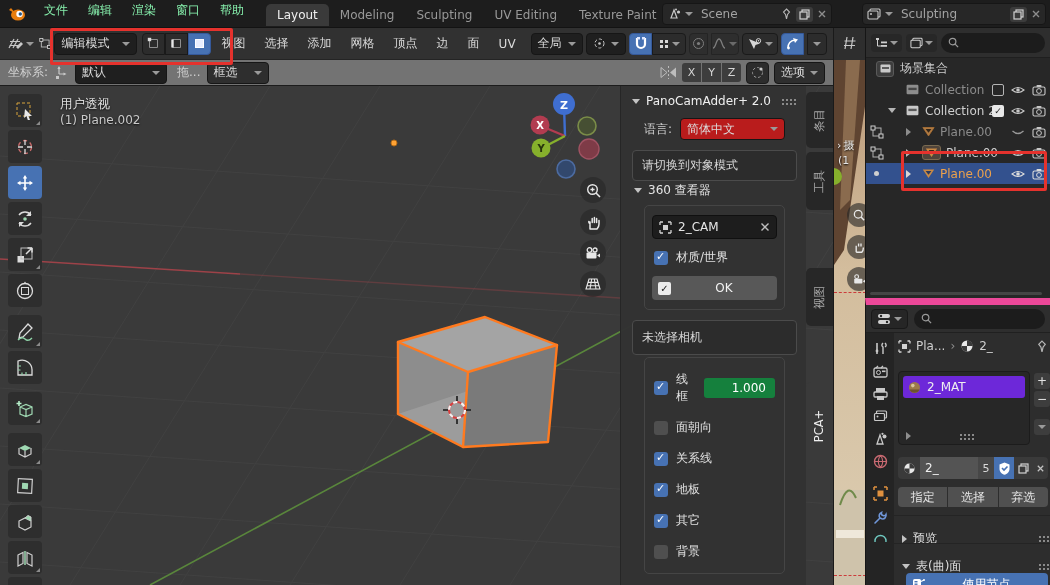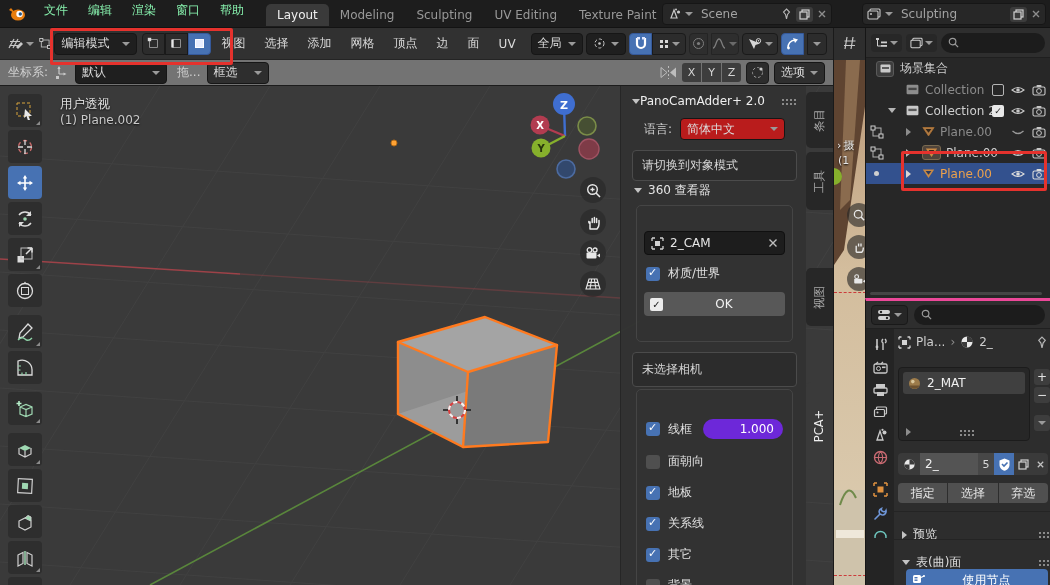--- a/index.html
+++ b/index.html
@@ -34,45 +34,45 @@
 .tbtn.on{background:#4772b3}
 .tbtn .sub{position:absolute;right:2px;bottom:2px;width:0;height:0;border-left:4px solid transparent;border-bottom:4px solid #8b8b8b}
 .navb{position:absolute;width:26px;height:26px;border-radius:50%;background:rgba(38,38,38,.62);display:flex;align-items:center;justify-content:center}
 
 .npanel{left:620px;top:86px;width:186px;height:499px;background:rgba(50,50,50,.97);border-left:1px solid #262626;padding:6px 9px 0 11px;overflow:hidden}
 .sect{display:flex;align-items:center;gap:6px;color:#e4e4e4;margin:8px 0 6px 2px}
 .tri-d{width:0;height:0;border-left:4px solid transparent;border-right:4px solid transparent;border-top:5px solid #c3c3c3}
 .tri-r{width:0;height:0;border-top:4px solid transparent;border-bottom:4px solid transparent;border-left:5px solid #c3c3c3}
 .dots{width:16px;height:7px;background:radial-gradient(circle,#8a8a8a 1px,transparent 1.4px);background-size:4px 4px;margin-left:auto}
 .nbox{background:#2c2c2c;border:1px solid #4b4b4b;border-radius:4px;padding:6px 9px;color:#d6d6d6}
-.gbox{border:1px solid #454545;border-radius:5px;padding:25px 7px;margin:2px 4px}
+.gbox{border:1px solid #454545;border-radius:5px;padding:9px 7px;margin:2px 12px}
 .cb{width:14px;height:14px;border-radius:3px;background:#4f4f4f;flex:0 0 auto;position:relative}
 .cb.on{background:#4772b3}
 .cb.on::after{content:"✓";position:absolute;left:2px;top:-1px;color:#fff;font-size:11px}
 .chkrow{display:flex;align-items:center;gap:8px;margin:10px 2px;color:#e0e0e0}
-.slider{margin-left:auto;width:80px;height:20px;background:#6d28d9;border-radius:10px;color:#fff;display:flex;align-items:center;justify-content:flex-end;padding:0 9px}
+.slider{margin-left:auto;width:80px;height:20px;background:#15803d;border-radius:3px;color:#fff;display:flex;align-items:center;justify-content:flex-end;padding:0 9px}
 .vtab{position:absolute;width:27px;border-radius:5px 0 0 5px;background:#272727;color:#ababab;display:flex;align-items:center;justify-content:center}
 .vtab span{transform:rotate(-90deg);white-space:nowrap;font-size:11.5px}
 .vtab.active{background:#3a3a3a;color:#f0f0f0}
 
 .strip{left:833px;top:28px;width:32px;height:557px;background:#2e2e2e;border-left:1px solid #1a1a1a;overflow:hidden}
 .photo{position:absolute;left:0;top:32px;width:32px;height:525px;background:linear-gradient(#b99877,#d3bd9d 40%,#dccdb2)}
 
 .outliner{left:865px;top:28px;width:185px;height:270px;background:#272727;border-left:1px solid #161616;overflow:hidden}
 .ohead{height:30px;background:#2e2e2e;border-bottom:1px solid #1f1f1f;display:flex;align-items:center;gap:4px;padding:0 5px}
 .search{flex:1;height:20px;background:#1c1c1c;border-radius:10px;display:flex;align-items:center;padding:0 7px;gap:5px}
 .orow{position:relative;height:21px;display:flex;align-items:center;color:#cfcfcf}
 .orow .lbl{white-space:nowrap;overflow:hidden}
 .orow.dim{color:#8b8b8b}
 .orow.sel{background:#33518e}
 .orow.sel .lbl{color:#eda14c}
 .rIcons{position:absolute;right:4px;display:flex;align-items:center;gap:7px}
 .boxicon{width:18px;height:16px;background:#3d3d3d;border:1px solid #5a5a5a;border-radius:3px;display:flex;align-items:center;justify-content:center}
 
-.props{left:865px;top:298px;width:185px;height:287px;background:#2d2d2d;border-left:1px solid #161616;border-top:3px solid #ec4899;overflow:hidden}
+.props{left:865px;top:298px;width:185px;height:287px;background:#2d2d2d;border-left:1px solid #161616;border-top:7px solid #ec4899;overflow:hidden}
 .phead{height:28px;background:#2e2e2e;border-bottom:1px solid #202020;display:flex;align-items:center;gap:6px;padding:0 5px}
 .picol{position:absolute;left:0;top:28px;width:28px;height:259px;background:#242424;display:flex;flex-direction:column;align-items:center;padding-top:8px;gap:9px}
 .pbtn3{flex:1;height:20px;background:#505050;display:flex;align-items:center;justify-content:center;color:#e6e6e6}
 .secrow{display:flex;align-items:center;gap:6px;color:#dedede;margin:9px 6px 0 8px}
 
 .redbox{border:3px solid #e5322d;border-radius:2px;pointer-events:none;z-index:50}
 .smalltxt{font-size:11px}
 </style>
 </head>
 <body>
@@ -472,21 +472,21 @@
         </svg>
       </div>
     <div class="navb" style="left:580px;top:185px">
         <svg width="16" height="14" viewBox="0 0 16 14">
           <path d="M4 2 H12 L15 12 H1Z M6.7 2 L5 12 M9.3 2 L11 12 M2.8 5.4 H13.2 M2 8.7 H14" fill="none" stroke="#e8e8e8" stroke-width="1.1"></path>
         </svg>
       </div>
   </div>
 
   <div class="a npanel">
-    <div class="f" style="margin:2px 0 4px">
+    <div class="f" style="gap:6px;margin:2px 0 4px">
       <span class="tri-d"></span>
       <span style="color:#efefef">PanoCamAdder+ 2.0</span>
       <span class="dots"></span>
     </div>
     <div class="f" style="gap:8px;margin:10px 12px">
       <span>语言:</span>
       <div class="drop" style="flex:1;background:#b91c1c">
         <span style="flex:1">简体中文</span>
         <span class="chev"></span>
       </div>
@@ -524,25 +524,25 @@
         <span class="slider">
             <span>1.000</span>
           </span>
       </div>
       <div class="chkrow" style="margin-top:14px">
         <span class="cb"></span>
         <span>面朝向</span>
       </div>
       <div class="chkrow" style="margin-top:14px">
         <span class="cb on"></span>
-        <span>地板</span>
+        <span>关系线</span>
       </div>
       <div class="chkrow" style="margin-top:14px">
         <span class="cb on"></span>
-        <span>关系线</span>
+        <span>地板</span>
       </div>
       <div class="chkrow" style="margin-top:14px">
         <span class="cb on"></span>
         <span>其它</span>
       </div>
       <div class="chkrow" style="margin-top:14px;margin-bottom:4px">
         <span class="cb"></span>
         <span>背景</span>
       </div>
     </div>
@@ -823,21 +823,21 @@
           <path d="M7 1.5 A5.5 5.5 0 0 1 7 12.5Z M1.5 7 A5.5 5.5 0 0 0 12.5 7Z" fill="#3a3a3a" fill-rule="evenodd"></path>
           <path d="M7 1.5 A5.5 5.5 0 0 1 12.5 7 L7 7Z" fill="#3a3a3a"></path>
         </svg>
       <span>2_</span>
       <svg style="margin-left:auto" width="12" height="13" viewBox="0 0 11 12">
           <path d="M5.5 1 L8.5 4 L6.5 6.5 L5.5 11 L4.5 6.5 L2.5 4Z" fill="none" stroke="#b5b5b5" stroke-width="1.1"></path>
         </svg>
     </div>
 
     <div class="a" style="left:32px;top:66px;width:132px;height:74px;background:#272727;border:1px solid #1c1c1c;border-radius:4px;padding:4px">
-      <div class="f" style="height:22px;background:#404040;border-radius:3px;padding:0 5px;gap:6px">
+      <div class="f" style="height:22px;background:#6d28d9;border-radius:3px;padding:0 5px;gap:6px">
         <svg width="13" height="13" viewBox="0 0 13 13">
             <circle cx="6.5" cy="6.5" r="5.5" fill="#9c7b4a"></circle>
             <circle cx="4.8" cy="4.6" r="1.8" fill="#d9c69b"></circle>
             <path d="M1.5 8.5 A5.5 5.5 0 0 0 11.5 8.5" fill="#6d5230"></path>
           </svg>
         <span style="color:#efefef">2_MAT</span>
       </div>
       <div class="f" style="margin-top:34px;padding:0 3px">
         <span style="width:0;height:0;border-top:4px solid transparent;border-bottom:4px solid transparent;border-left:5px solid #8d8d8d"></span>
         <span class="dots" style="margin:0 auto"></span>

